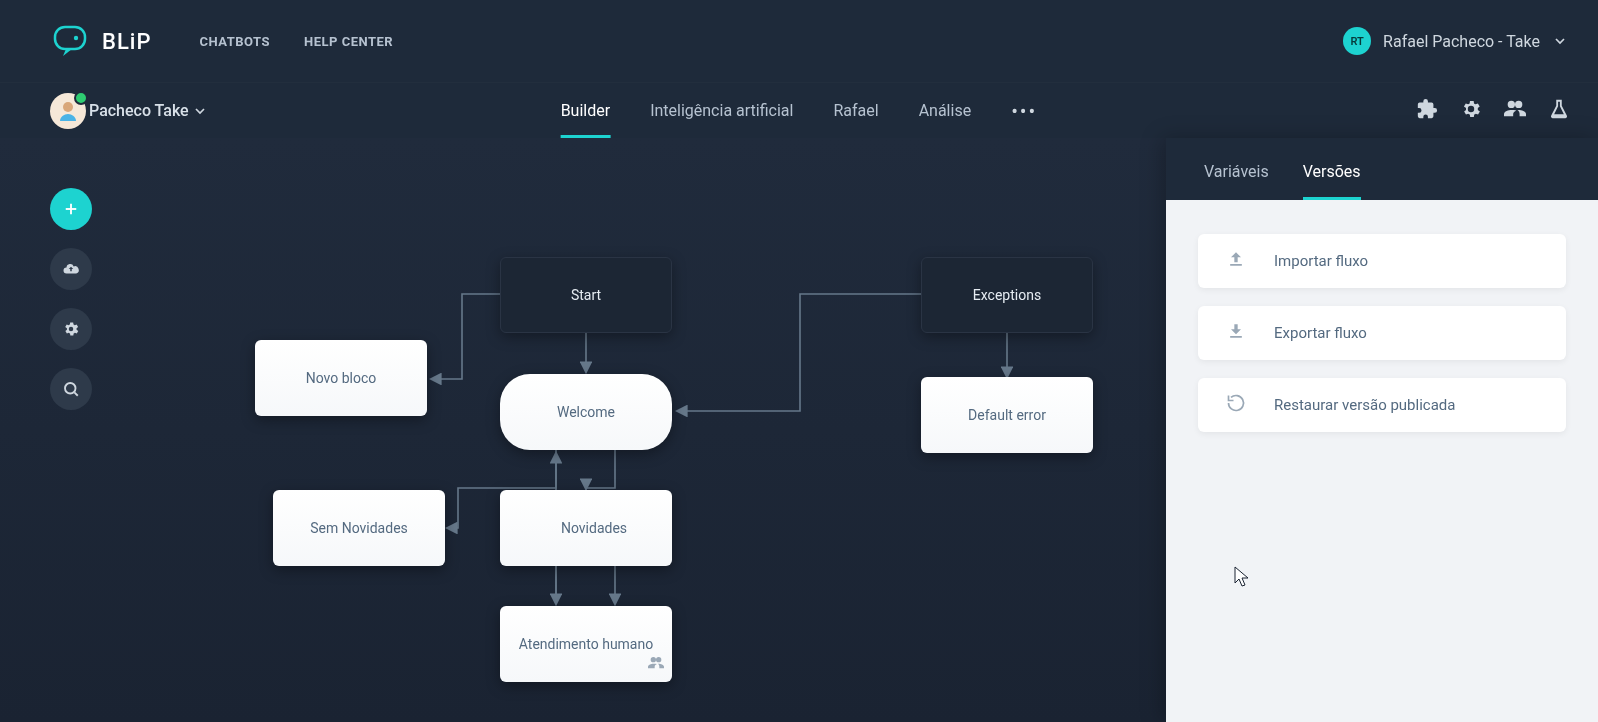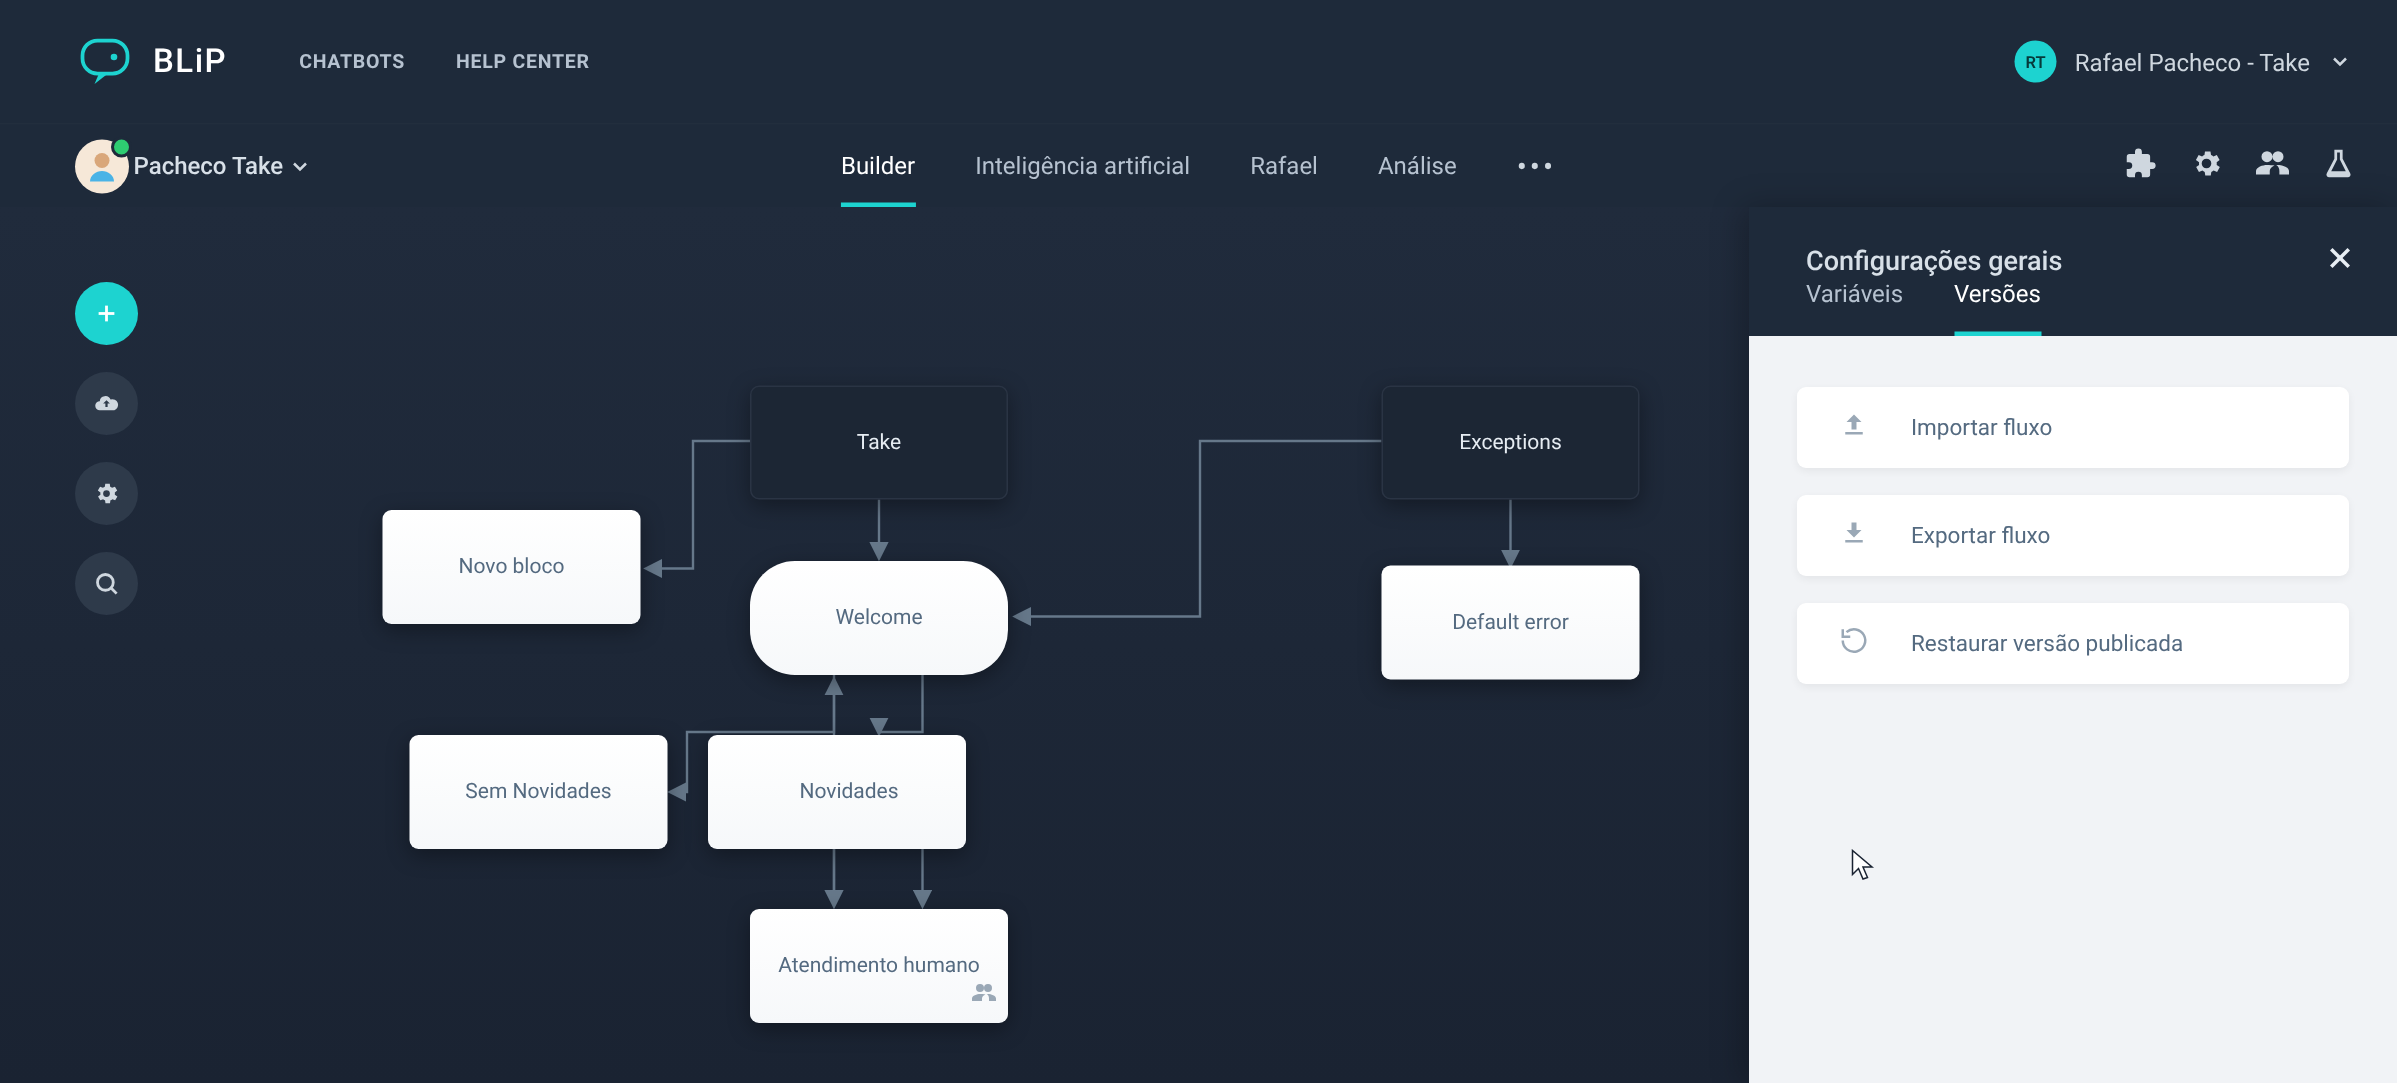--- a/index.html
+++ b/index.html
@@ -255,61 +255,52 @@
 
       <path d="M556 352 L556 316" marker-end="url(#arr)"></path>
 
       <path d="M556 428 L556 460 L556 465"></path>
       <path d="M615 428 L615 465" marker-end="url(#arr)"></path>
       <path d="M556 428 L556 465" marker-end="url(#arr)"></path>
     </g>
   </svg>
 
   <div class="node dark" style="left:500px; top:119px; width:172px; height:76px;">
-    <span>Take</span>
+    <span>Start</span>
   </div>
   <div class="node dark" style="left:921px; top:119px; width:172px; height:76px;">
     <span>Exceptions</span>
   </div>
   <div class="node light" style="left:255px; top:202px; width:172px; height:76px;">
     <span>Novo bloco</span>
   </div>
   <div class="node light" style="left:500px; top:236px; width:172px; height:76px;border-radius:30px;">
     <span>Welcome</span>
   </div>
   <div class="node light" style="left:921px; top:239px; width:172px; height:76px;">
     <span>Default error</span>
   </div>
   <div class="node light" style="left:273px; top:352px; width:172px; height:76px;">
     <span>Sem Novidades</span>
   </div>
-  <div class="node light" style="left:472px; top:352px; width:172px; height:76px;padding-left:16px;">
+  <div class="node light" style="left:500px; top:352px; width:172px; height:76px;padding-left:16px;">
     <span>Novidades</span>
   </div>
   <div class="node light" style="left:500px; top:468px; width:172px; height:76px;">
     <span>Atendimento humano</span>
     <span class="human-badge">
       <svg width="16" height="16" viewBox="0 0 24 24" fill="currentColor">
           <path d="M16 11a4 4 0 1 0-4-4 4 4 0 0 0 4 4zm-8 0a4 4 0 1 0-4-4 4 4 0 0 0 4 4zm0 2c-3 0-8 1.5-8 4.5V20h10v-2.5C10 15.7 11.6 14.3 13.5 13.5 12 13.1 9.8 13 8 13zm8 0c-.4 0-.9 0-1.3.1 1.5 1 2.3 2.3 2.3 4.4V20h7v-2.5c0-3-5-4.5-8-4.5z"></path>
         </svg>
     </span>
   </div>
 </div>
 
 <div class="panel">
   <div class="panel-header">
-    <div class="panel-title-row">
-      <div class="panel-title">Configurações gerais</div>
-      <div class="close-x">
-        <svg width="20" height="20" viewBox="0 0 24 24" fill="none" stroke="currentColor" stroke-width="2.8">
-            <line x1="5" y1="5" x2="19" y2="19"></line>
-            <line x1="19" y1="5" x2="5" y2="19"></line>
-          </svg>
-      </div>
-    </div>
     <div class="panel-tabs">
       <div class="ptab">Variáveis</div>
       <div class="ptab active">Versões</div>
     </div>
   </div>
   <div class="panel-body">
     <div class="panel-card">
       <span>
         <svg viewBox="0 0 24 24" fill="currentColor">
             <path d="M5 20h14v-2H5zm7-16L6 10h4v6h4v-6h4z"></path>

